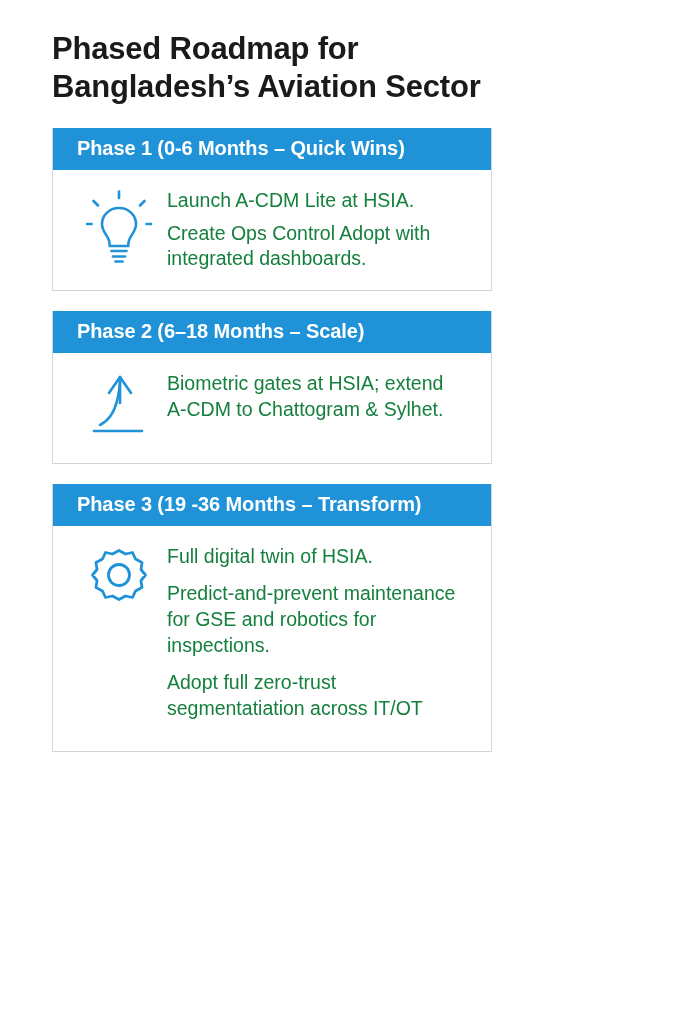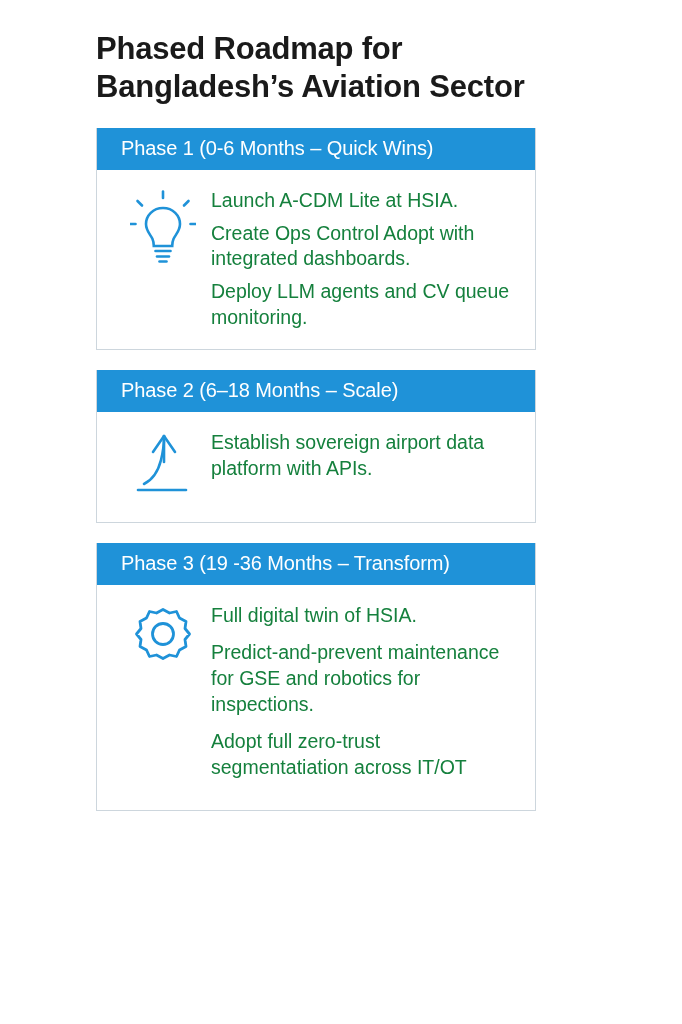--- a/index.html
+++ b/index.html
@@ -13,21 +13,20 @@
     font-family: "Liberation Sans", sans-serif;
     color: #231f20;
     overflow: hidden;
   }
   .page {
     position: relative;
     width: 544px;
     height: 1024px;
     box-sizing: border-box;
     padding: 30px 52px 0 52px;
-    margin-left: 44px;
   }
   .title {
     font-size: 31px;
     font-weight: bold;
     line-height: 1.22;
     letter-spacing: -0.2px;
     color: #1a1a1a;
     margin: 0 0 22px 0;
     white-space: pre-line;
   }
@@ -35,21 +34,21 @@
     border: 1px solid #cdd6dd;
     border-top: none;
     background: #ffffff;
     margin-bottom: 20px;
     box-sizing: border-box;
   }
   .phase-header {
     background: #1f92d8;
     color: #ffffff;
     font-size: 20px;
-    font-weight: normal;
+    font-weight: bold;
     letter-spacing: -0.1px;
     padding: 9px 0 10px 24px;
     box-sizing: border-box;
   }
   .phase-body {
     display: flex;
     align-items: flex-start;
     padding: 18px 20px 18px 18px;
     box-sizing: border-box;
   }
@@ -101,41 +100,40 @@
             <path d="M12 15.5 L7.5 11"></path>
             <path d="M54 15.5 L58.5 11"></path>
             <path d="M5.5 34 L0.5 34"></path>
             <path d="M60.5 34 L65.5 34"></path>
           </svg>
         </span>
       </div>
       <div class="items">
         <div class="item">Launch A-CDM Lite at HSIA.</div>
         <div class="item">Create Ops Control Adopt with integrated dashboards.</div>
-        <div class="item">Deploy LLM agents and CV queue monitoring.</div>
       </div>
     </div>
   </div>
 
   <div class="phase-card phase-2">
     <div class="phase-header">Phase 2 (6–18 Months – Scale)</div>
     <div class="phase-body">
       <div class="icon-cell">
         <span>
           <svg width="66" height="72" viewBox="0 0 66 72" fill="none" stroke="#1f92d8" stroke-width="2.6" stroke-linecap="round" stroke-linejoin="round">
             <path d="M8 58 L56 58"></path>
             <path d="M14 52 C22 48 28 40 31 28 C33.5 18 34 12 34 6"></path>
             <path d="M34 4 L45 20"></path>
             <path d="M34 4 L23 20"></path>
             <path d="M34 4 L34 30"></path>
           </svg>
         </span>
       </div>
       <div class="items">
-        <div class="item">Establish sovereign airport data platform with APIs.</div>
+        <div class="item">Biometric gates at HSIA; extend A-CDM to Chattogram &amp; Sylhet.</div>
       </div>
     </div>
   </div>
 
   <div class="phase-card phase-3">
     <div class="phase-header">Phase 3 (19 -36 Months – Transform)</div>
     <div class="phase-body">
       <div class="icon-cell">
         <span>
           <svg width="62" height="62" viewBox="0 0 62 62" fill="none" stroke="#1f92d8" stroke-width="2.8" stroke-linejoin="round">

